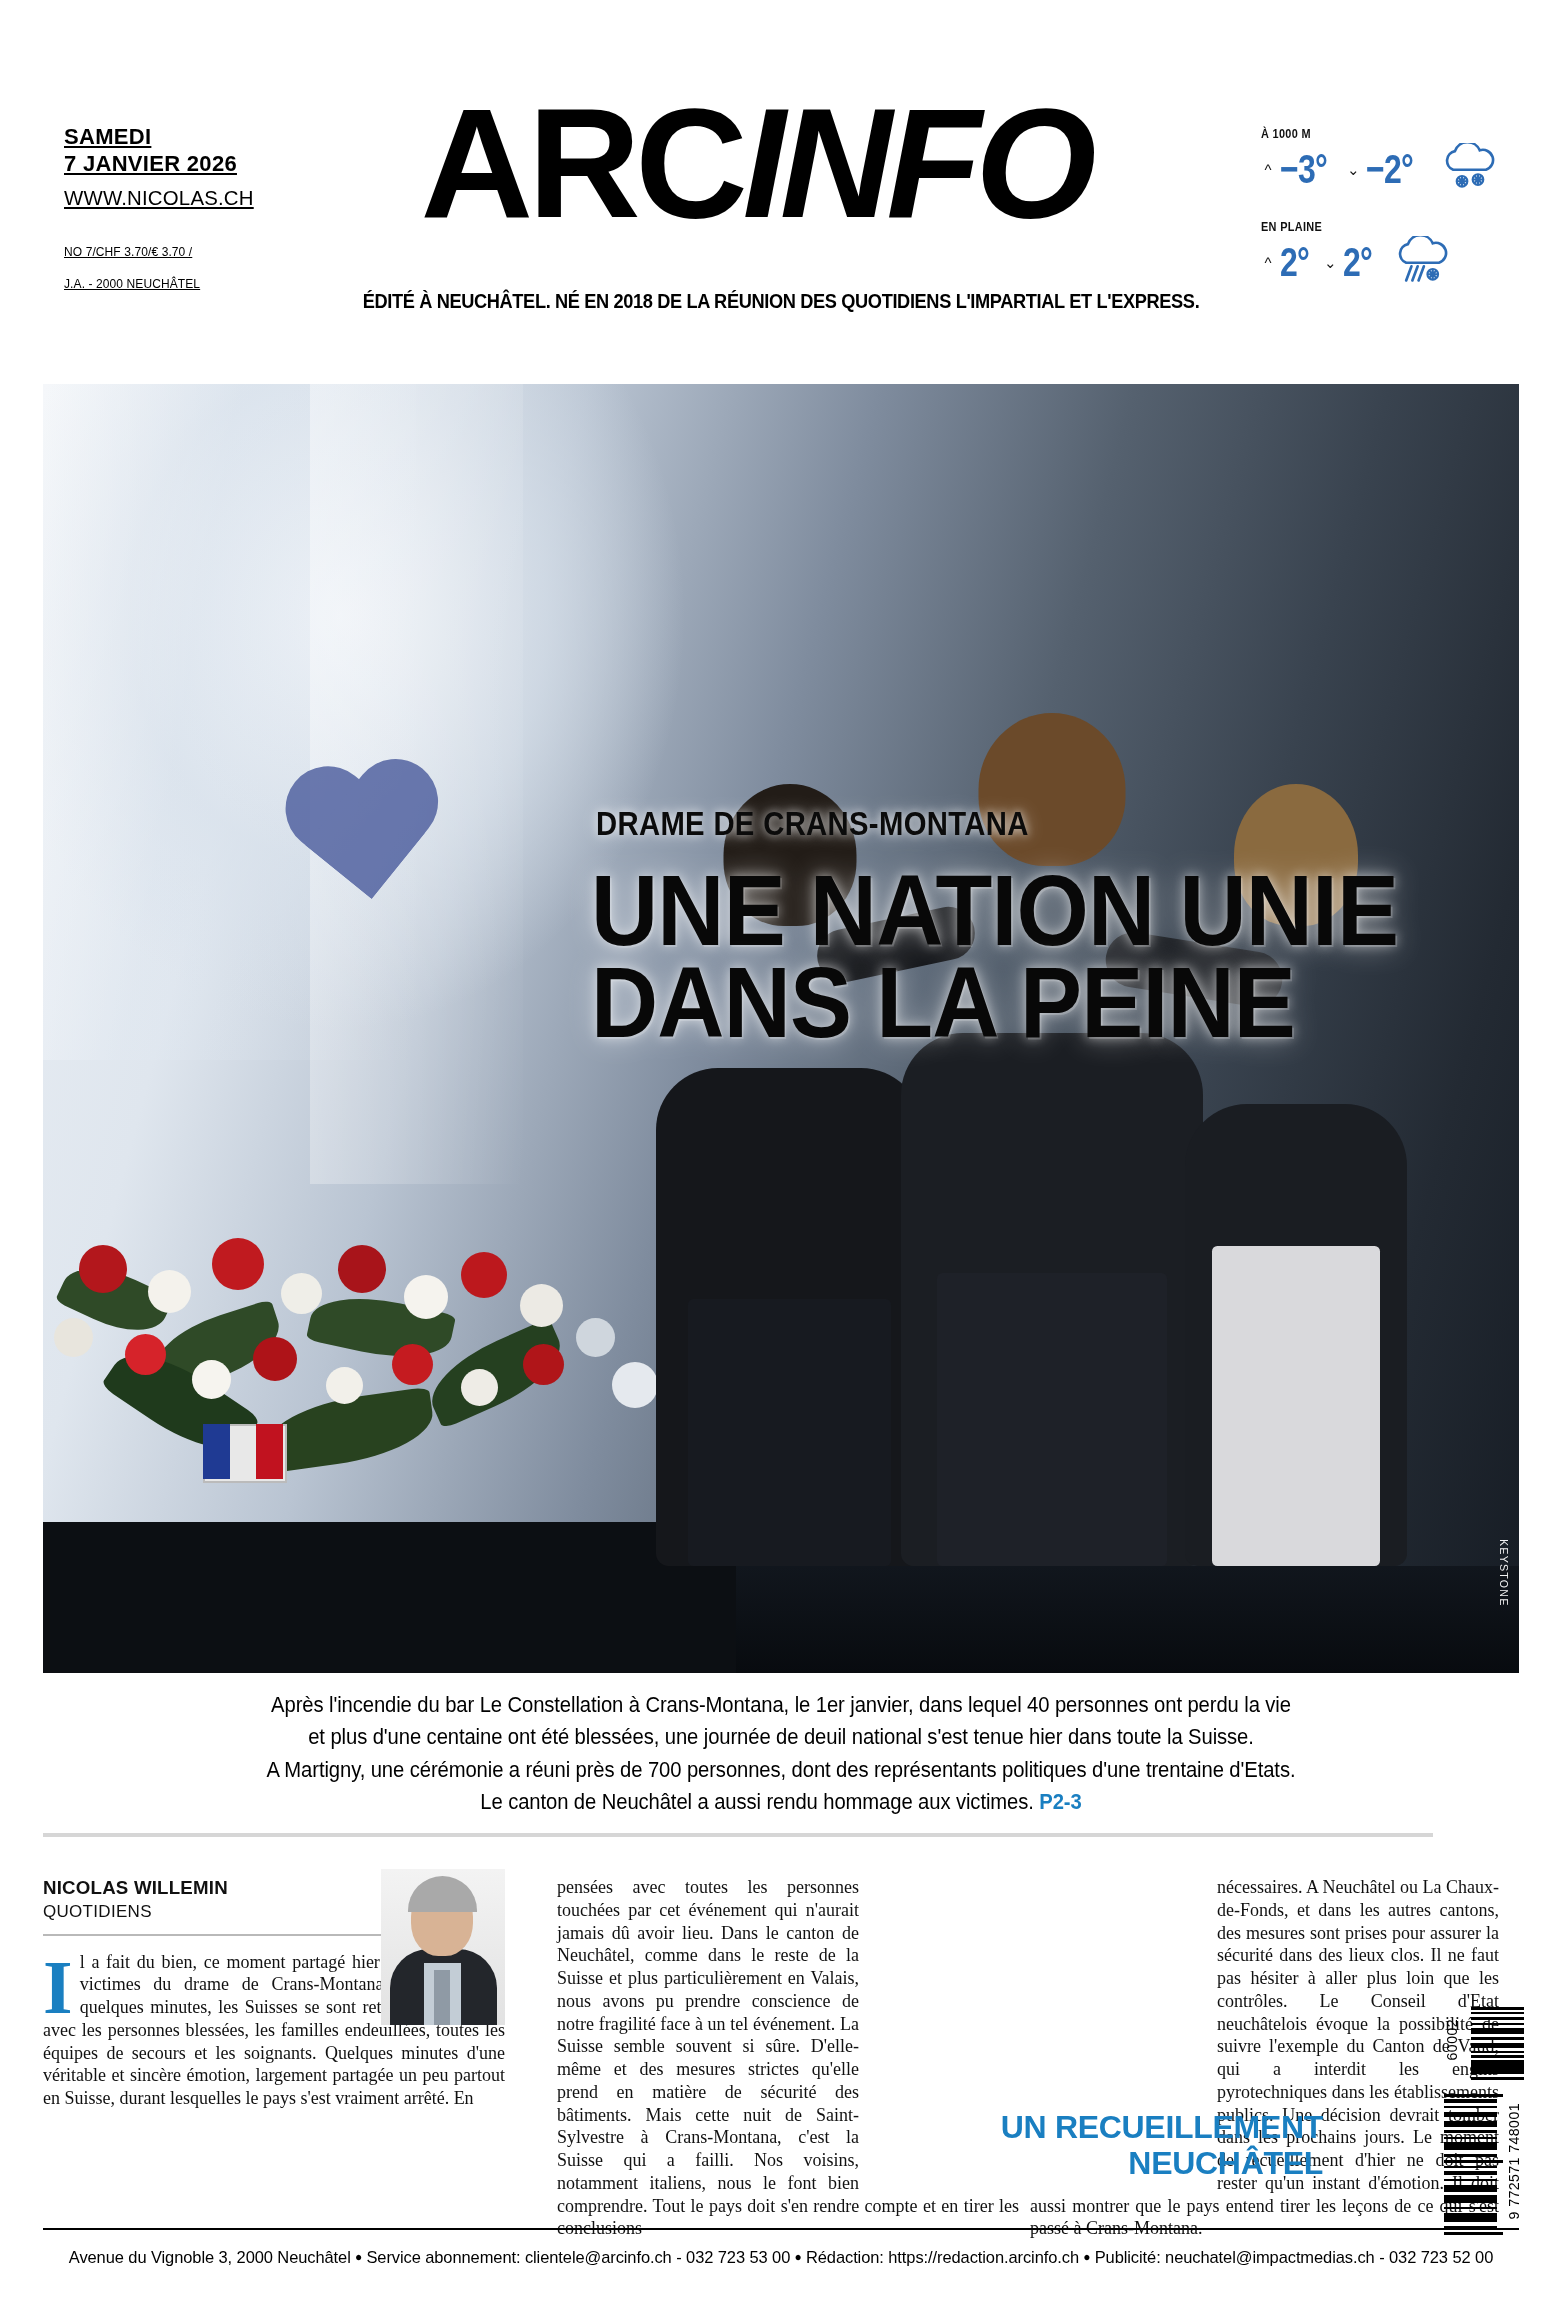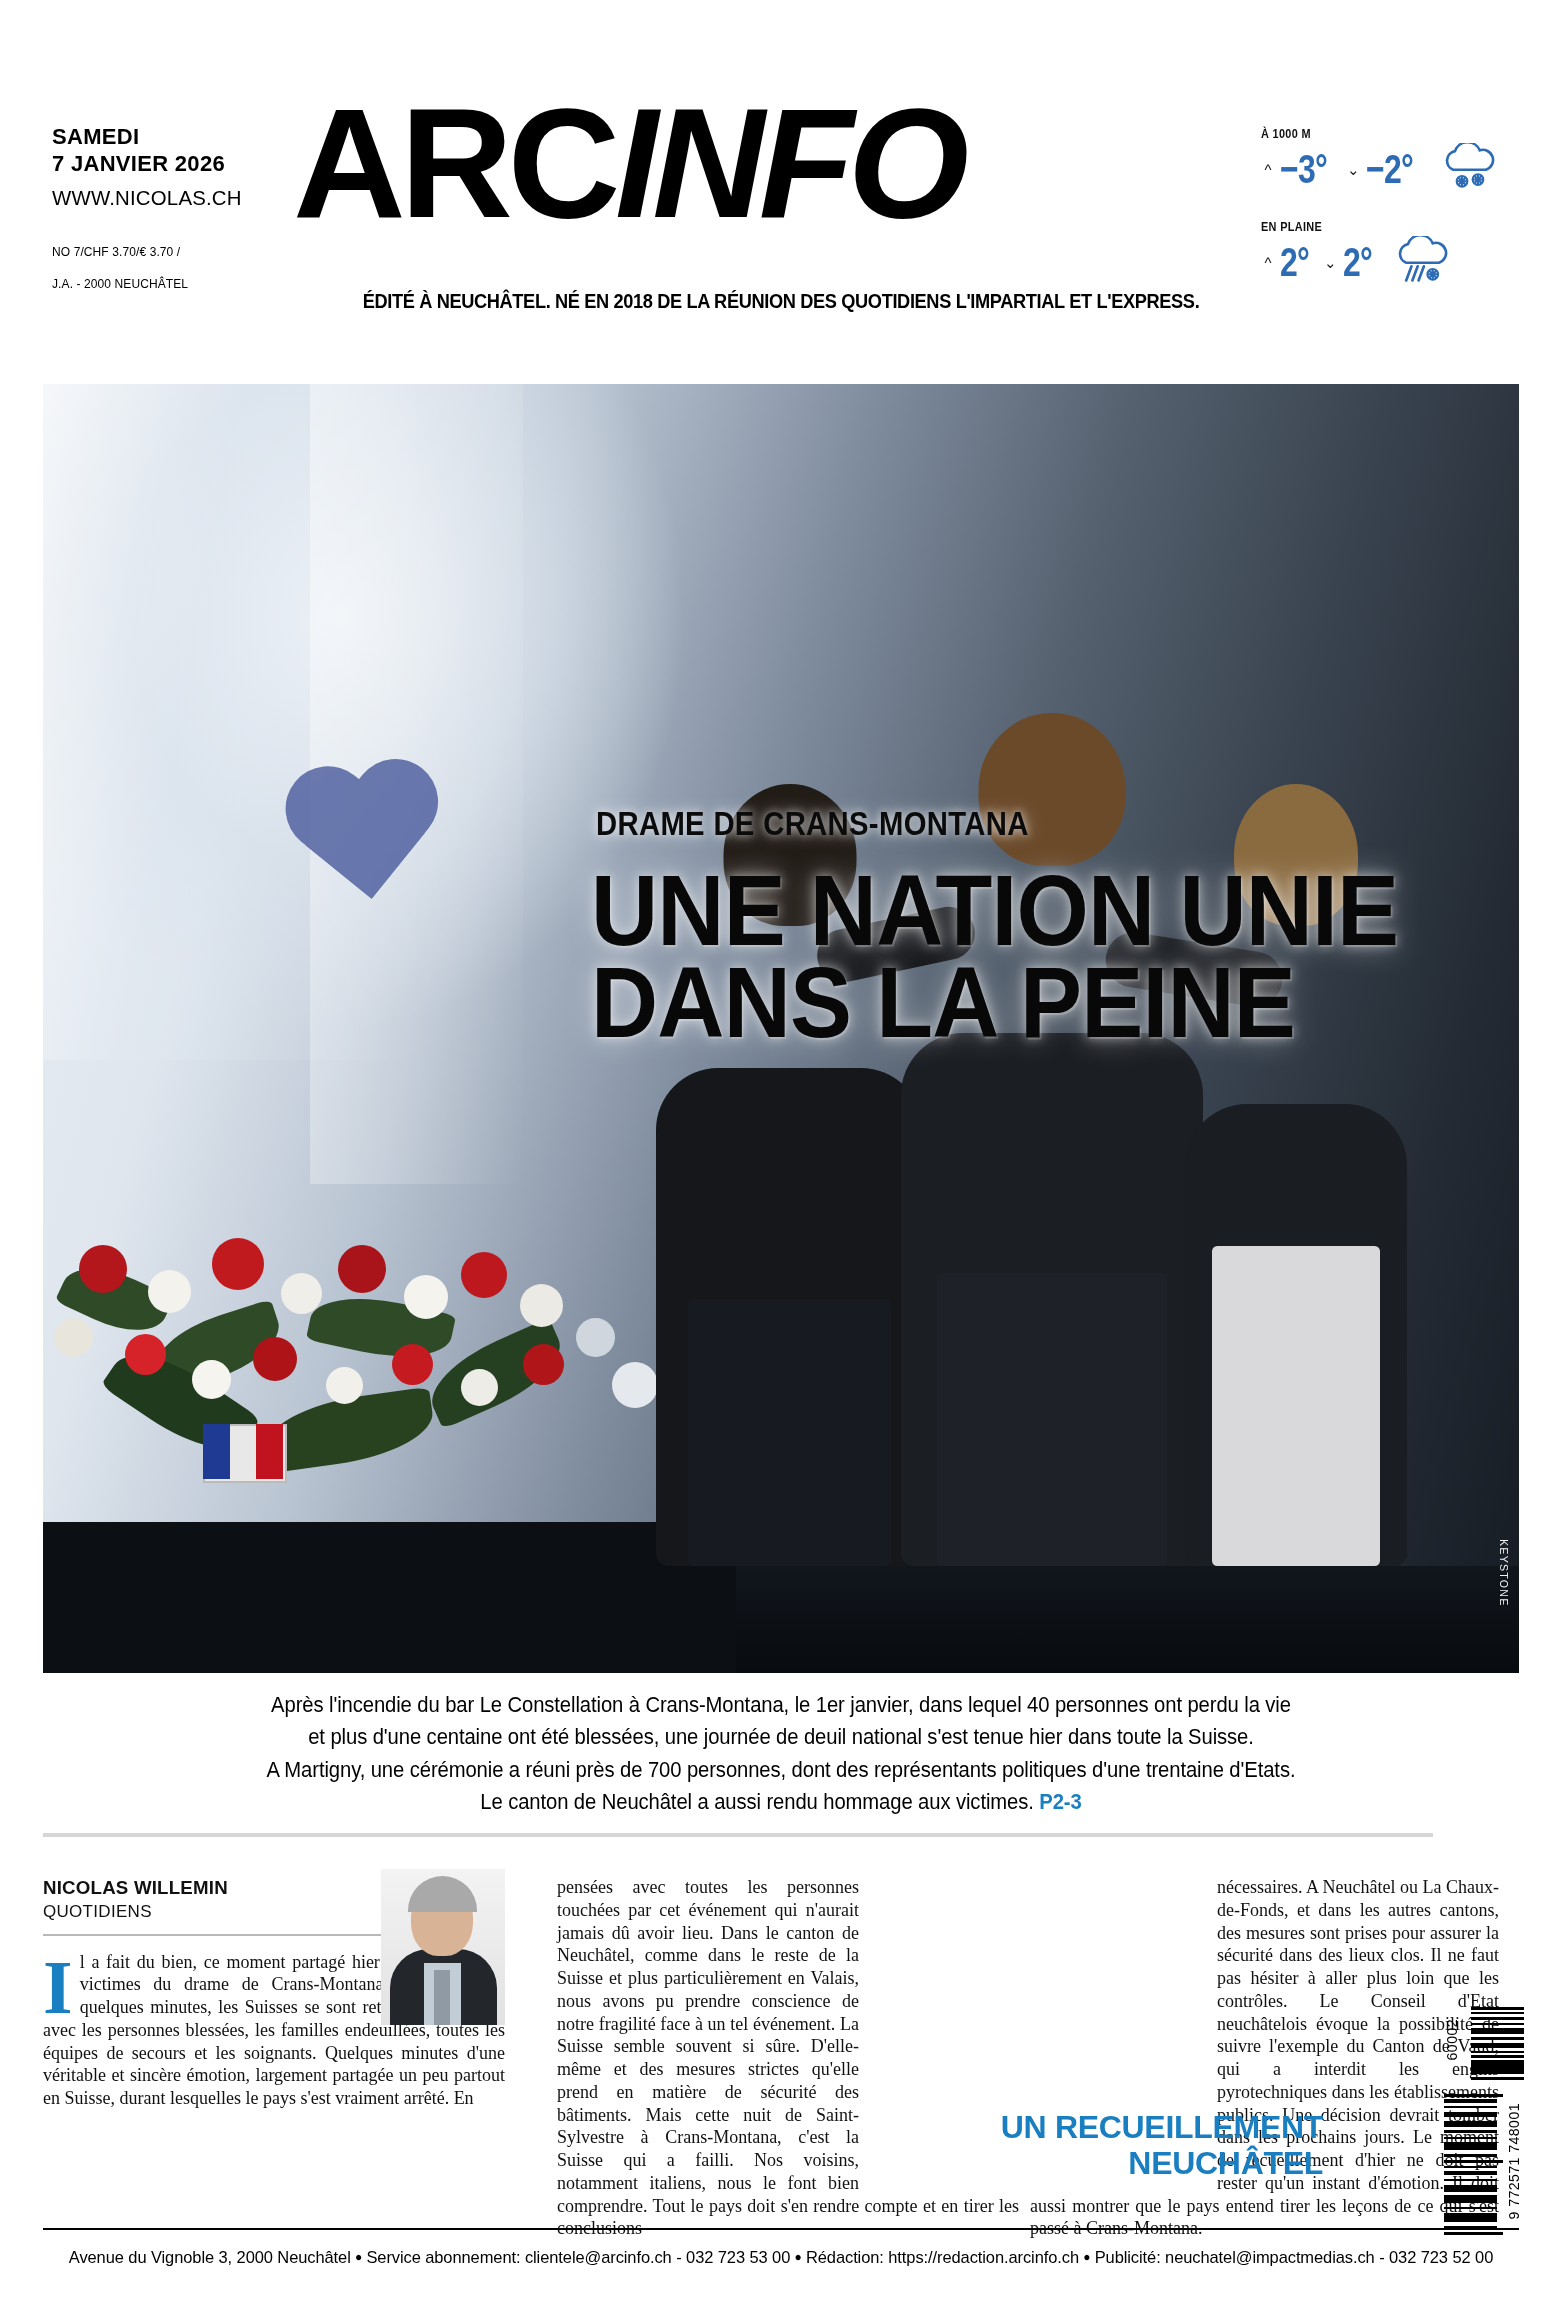--- a/index.html
+++ b/index.html
@@ -1,26 +1,26 @@
 <!DOCTYPE html>
 <html style="font-size:14.2px"><head>
 <meta charset="utf-8">
 <style>
   html,body{margin:0;padding:0;background:#ffffff;}
   body{width:1562px;height:2319px;font-family:"Liberation Sans",sans-serif;color:#000;overflow:hidden;}
   .page{position:relative;width:1562px;height:2319px;background:#fff;}
 
   
   .masthead{position:relative;height:347px;}
-  .mast-left{position:absolute;left:52px;top:124px;width:267px;}
+  .mast-left{position:absolute;left:64px;top:124px;width:267px;text-decoration:underline;}
   .mast-day{font-weight:bold;font-size:22px;letter-spacing:0.3px;line-height:1.22;}
   .mast-url{font-size:20.4px;letter-spacing:0.2px;margin-top:9px;font-weight:400;}
   .mast-legal{font-size:12px;line-height:1.4;margin-top:34px;letter-spacing:0.1px;}
 
-  .logo-wrap{position:absolute;left:293px;top:96px;width:925px;}
+  .logo-wrap{position:absolute;left:293px;top:96px;width:925px;text-align:center;}
   .logo{font-size:156px;line-height:.86;letter-spacing:-5.3px;font-weight:bold;white-space:nowrap;}
   .logo .arc{font-style:normal;font-weight:bold;}
   .logo .info{font-style:italic;font-weight:bold;letter-spacing:-6.2px;}
 
   .tagline{position:absolute;left:0;right:0;top:290px;text-align:center;
     font-size:19.6px;font-weight:bold;letter-spacing:-0.4px;
     transform:scaleX(.93);transform-origin:center;}
 
   
   .weather{position:absolute;right:43px;top:126px;width:258px;color:#2d6cb5;}

